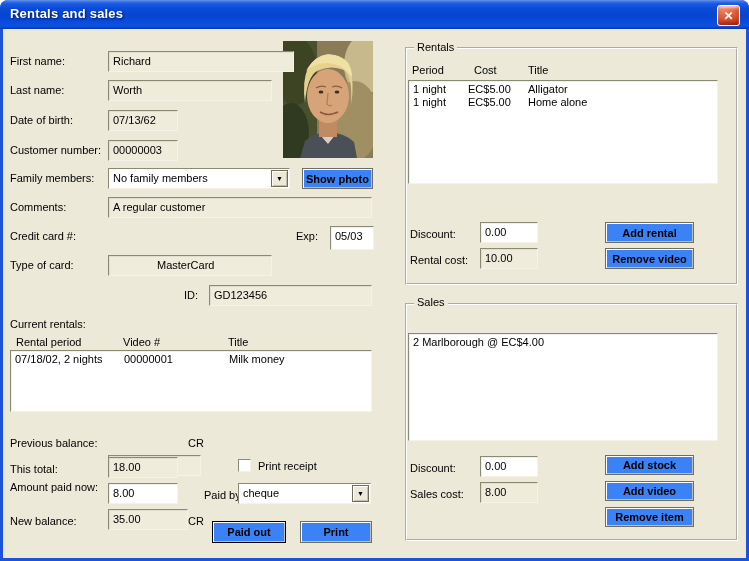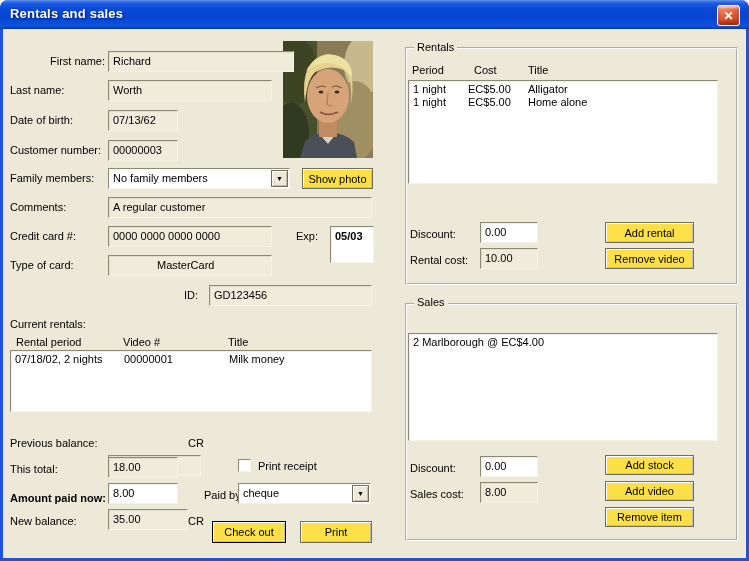--- a/index.html
+++ b/index.html
@@ -43,24 +43,24 @@
   .listbox{
     position:absolute;background:#ffffff;
     border:1px solid;border-color:#8B8973 #F6F3E6 #F6F3E6 #8B8973;
     box-shadow:inset 1px 1px 0 rgba(0,0,0,.06);
     font-size:11px;color:#000;overflow:hidden;padding-top:2px;
   }
   .lrow{display:flex;height:13px;line-height:13px;padding-left:4px;white-space:nowrap;}
   .cr-c1{width:109px;flex:none;} .cr-c2{width:105px;flex:none;} .cr-c3{flex:1;}
   .rn-c1{width:55px;flex:none;} .rn-c2{width:60px;flex:none;} .rn-c3{flex:1;}
   .btn{
-    position:absolute;background:#fde047;border:1px solid #6F6D5E;
+    position:absolute;background:#3b82f6;border:1px solid #6F6D5E;
     box-shadow:inset 1px 1px 0 #FFFFFF, inset -1px -1px 0 #C3BFAD;
     font-size:11px;color:#000;display:flex;align-items:center;justify-content:center;
-    cursor:default;white-space:nowrap;
+    cursor:default;white-space:nowrap;font-weight:bold;
   }
   .btn.default{border:1px solid #000000;}
   .combo{
     position:absolute;background:#ffffff;
     border:1px solid;border-color:#8B8973 #F6F3E6 #F6F3E6 #8B8973;
     font-size:11px;color:#000;padding:3px 20px 0 4px;white-space:nowrap;overflow:hidden;
   }
   .arrowbtn{
     position:absolute;right:1px;top:1px;bottom:1px;width:17px;
     background:#ECE9D8;border:1px solid #6F6D5E;
@@ -105,21 +105,21 @@
       <path d="M23 30 Q34 11 52 14 Q69 18 69 36 Q58 22 45 22 Q31 22 23 30 Z" fill="#efe0a4"></path>
       <path d="M33 47 Q38 44 43 46" stroke="#8a5f3e" stroke-width="1.2" fill="none"></path>
       <path d="M49 46 Q54 44 59 47" stroke="#8a5f3e" stroke-width="1.2" fill="none"></path>
       <ellipse cx="38" cy="51" rx="2.4" ry="1.6" fill="#3a2d22"></ellipse>
       <ellipse cx="54" cy="51" rx="2.4" ry="1.6" fill="#3a2d22"></ellipse>
       <path d="M45 52 L44 63 Q46 66 49 64" stroke="#b27c50" stroke-width="1.2" fill="none"></path>
       <path d="M37 71 Q45 76 55 71" stroke="#8c5438" stroke-width="1.6" fill="none"></path>
       <path d="M39 73 Q45 77 52 73" stroke="#c9977a" stroke-width="1" fill="none"></path>
     </svg>
 
-    <span class="lbl" style="left:7px;top:26px;margin-left:40px;">First name:</span>
+    <span class="lbl" style="left:7px;top:26px;">First name:</span>
     <div class="field" style="left:105px;top:22px;width:186px;height:21px;">Richard</div>
 
     <span class="lbl" style="left:7px;top:55px;">Last name:</span>
     <div class="field" style="left:105px;top:51px;width:164px;height:21px;">Worth</div>
 
     <span class="lbl" style="left:7px;top:85px;">Date of birth:</span>
     <div class="field" style="left:105px;top:81px;width:70px;height:21px;">07/13/62</div>
 
     <span class="lbl" style="left:7px;top:115px;">Customer number:</span>
     <div class="field" style="left:105px;top:111px;width:70px;height:21px;">00000003</div>
@@ -130,23 +130,22 @@
       <div class="arrowbtn">
         <span>▼</span>
       </div>
     </div>
     <div class="btn" style="left:299px;top:139px;width:71px;height:21px;">Show photo</div>
 
     <span class="lbl" style="left:7px;top:172px;">Comments:</span>
     <div class="field" style="left:105px;top:168px;width:264px;height:21px;">A regular customer</div>
 
     <span class="lbl" style="left:7px;top:201px;">Credit card #:</span>
-    <div class="field" style="left:105px;top:197px;width:164px;height:21px;">0000 0000 0000 0000</div>
     <span class="lbl" style="left:293px;top:201px;">Exp:</span>
-    <div class="field white" style="left:327px;top:197px;width:44px;height:37px;font-weight:bold;">05/03</div>
+    <div class="field white" style="left:327px;top:197px;width:44px;height:24px;">05/03</div>
 
     <span class="lbl" style="left:7px;top:230px;">Type of card:</span>
     <div class="field" style="left:105px;top:226px;width:164px;height:21px;padding-left:48px;">MasterCard</div>
 
     <span class="lbl" style="left:181px;top:260px;">ID:</span>
     <div class="field" style="left:206px;top:256px;width:163px;height:21px;">GD123456</div>
 
     <span class="lbl" style="left:7px;top:289px;">Current rentals:</span>
     <span class="colhead" style="left:13px;top:307px;">Rental period</span>
     <span class="colhead" style="left:120px;top:307px;">Video #</span>
@@ -159,39 +158,39 @@
       </div>
     </div>
 
     <span class="lbl" style="left:7px;top:408px;">Previous balance:</span>
     <div class="field" style="left:105px;top:426px;width:93px;height:21px;">45.00</div>
     <span class="lbl" style="left:185px;top:408px;">CR</span>
 
     <span class="lbl" style="left:7px;top:434px;">This total:</span>
     <div class="field" style="left:105px;top:428px;width:70px;height:21px;">18.00</div>
 
-    <span class="lbl" style="left:7px;top:463px;font-weight:bold;">Amount paid now:</span>
+    <span class="lbl" style="left:7px;top:452px;">Amount paid now:</span>
     <div class="field white" style="left:105px;top:454px;width:70px;height:21px;">8.00</div>
 
     <span class="lbl" style="left:7px;top:486px;">New balance:</span>
     <div class="field" style="left:105px;top:480px;width:80px;height:21px;">35.00</div>
     <span class="lbl" style="left:185px;top:486px;">CR</span>
 
     <div class="checkbox" style="left:235px;top:430px;"></div>
     <span class="lbl" style="left:255px;top:431px;">Print receipt</span>
 
     <span class="lbl" style="left:201px;top:460px;">Paid by:</span>
     <div class="combo" style="left:235px;top:454px;width:133px;height:21px;">
       <span>cheque</span>
       <div class="arrowbtn">
         <span>▼</span>
       </div>
     </div>
 
-    <div class="btn default" style="left:209px;top:492px;width:74px;height:22px;">Check out</div>
+    <div class="btn default" style="left:209px;top:492px;width:74px;height:22px;">Paid out</div>
     <div class="btn" style="left:297px;top:492px;width:72px;height:22px;">Print</div>
 
     <div class="group" style="left:402px;top:18px;width:333px;height:238px;"></div>
     <span class="grouplabel" style="left:411px;top:12px;">Rentals</span>
 
     <span class="colhead" style="left:409px;top:35px;">Period</span>
     <span class="colhead" style="left:471px;top:35px;">Cost</span>
     <span class="colhead" style="left:525px;top:35px;">Title</span>
     <div class="listbox" style="left:405px;top:51px;width:310px;height:104px;">
       <div class="lrow">

